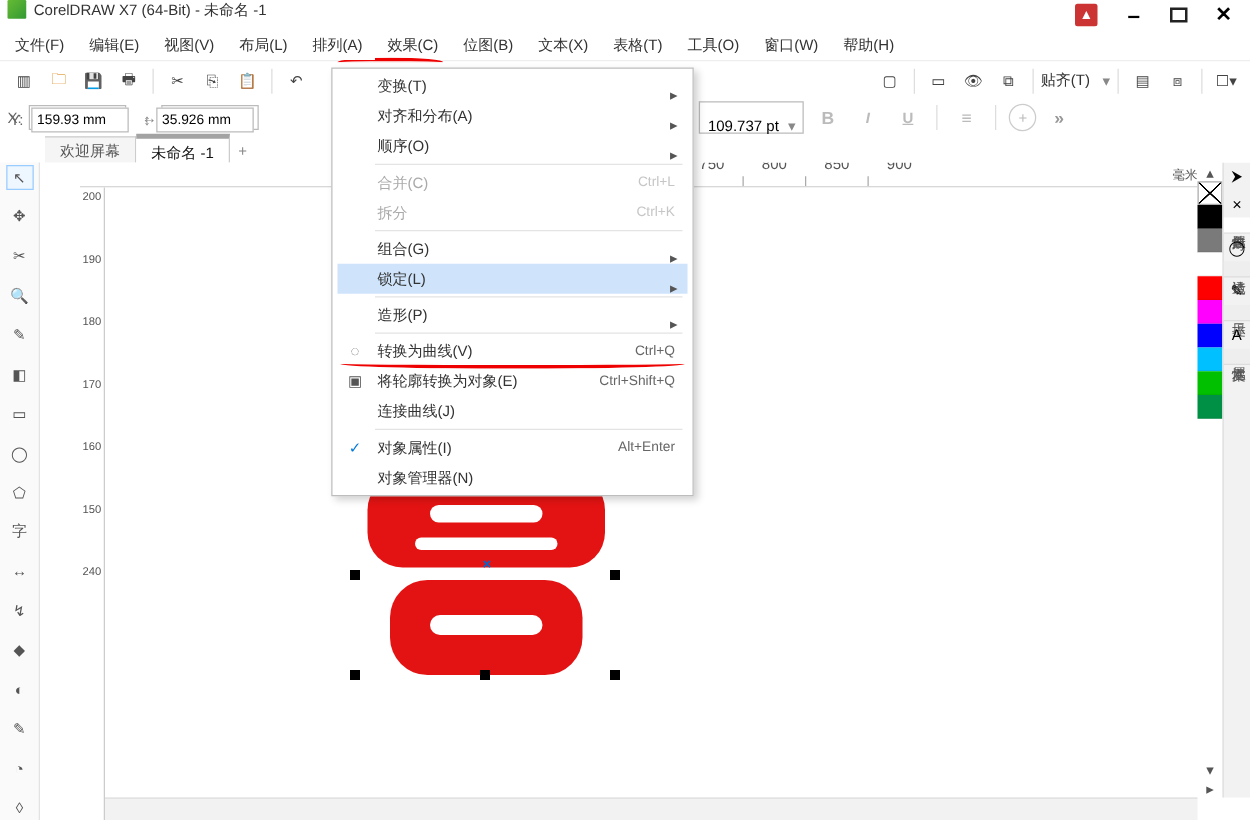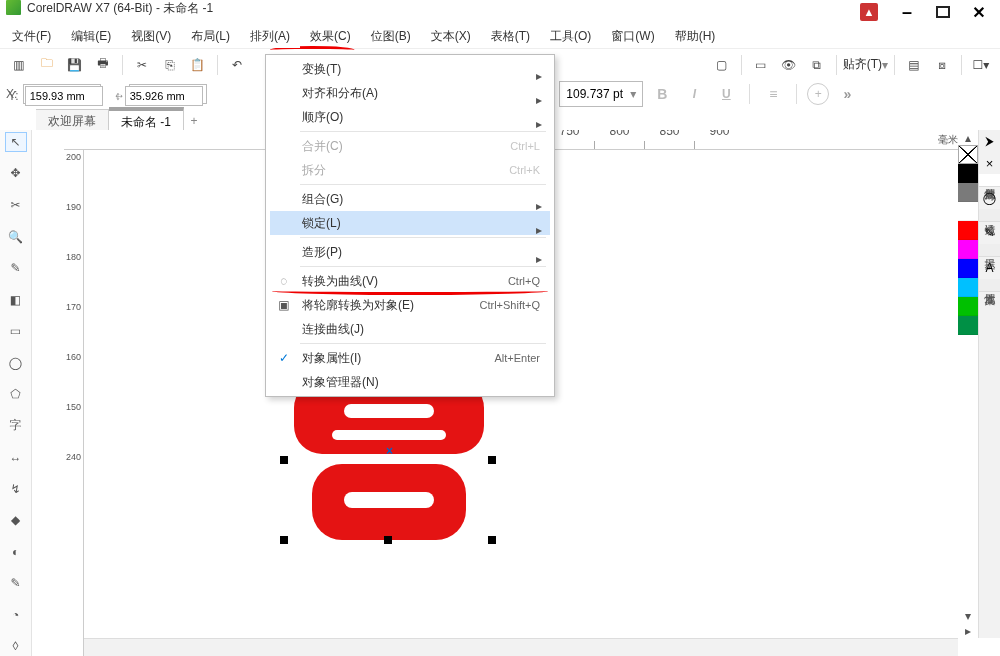--- a/index.html
+++ b/index.html
@@ -26,21 +26,21 @@
 .toolbar { height: 32px; display: flex; align-items: center; padding: 2px 6px; gap: 2px; border-top:1px solid #eee;}
 .tico { width: 26px; height: 24px; display: flex; align-items: center; justify-content: center; color:#444; cursor:pointer; border-radius:2px;}
 .tsep { width: 1px; height: 20px; background: #ddd; margin: 0 4px; }
 
 
 .propbar { height: 28px; display: flex; align-items: center; padding: 0 6px; gap: 6px; }
 .propbar label { color:#666; }
 .propbar .fld { width: 78px; height: 20px; border: 1px solid #bbb; background:#fff; display:flex; align-items:center; padding:0 4px; font-size:11px;}
 .fontdd { width:60px; height:22px; border:1px solid #bbb; display:flex; align-items:center; padding:0 6px; margin-left:280px; background:#fff;}
 .fontdd::after{content:"▾"; margin-left:auto; color:#888;}
-.sizedd { width:84px; height:22px; border:1px solid #bbb; display:flex; align-items:center; padding:12px 6px; background:#fff;}
+.sizedd { width:84px; height:22px; border:1px solid #bbb; display:flex; align-items:flex-start; padding:12px 6px; background:#fff;}
 .sizedd::after{content:"▾"; margin-left:auto; color:#888;}
 .txtbtn{width:26px;height:22px; display:flex; align-items:center; justify-content:center; color:#bbb; font-weight:bold; font-size:14px;}
 .circplus{width:22px;height:22px;border:1px solid #ccc; border-radius:11px; display:flex; align-items:center; justify-content:center; color:#bbb;}
 
 
 .doctabs { height: 22px; display: flex; align-items: center; border-bottom: 1px solid #ccc; padding-left: 36px; }
 .doctabs .tab { padding: 3px 12px; border-top:1px solid #ccc; border-right:1px solid #ccc; background:#f5f5f5; color:#555; cursor:pointer;}
 .doctabs .tab.active { background:#fff; color:#111; border-top:4px solid #a3a3a3;}
 .doctabs .plus { width:20px; text-align:center; color:#888; cursor:pointer;}
 
@@ -90,21 +90,21 @@
 .dd-item.hl{background:#cfe4fb;}
 .dd-item .sc{margin-left:auto; color:#666; font-size:11px;}
 .dd-item.disabled .sc{color:#c6c6c6;}
 .dd-item .sub::after{content:"▸"; position:absolute; right:8px; color:#555;}
 .dd-item .ico{position:absolute; left:6px; width:16px; text-align:center; color:#555;}
 .dd-sep{height:1px; background:#e4e4e4; margin:2px 4px 2px 30px;}
 .dd-redunder{position:absolute; left:2px; bottom:-2px; right:2px; height:4px; border-bottom:3px solid #e00; border-radius:0 0 50% 50%/0 0 100% 100%;}
 
 .ruler-unit{position:absolute; right:0; top:3px; font-size:10px; color:#555;}
 .bottom-scroll{position:absolute; left:52px; right:42px; bottom:0; height:18px; background:#f2f2f2; border-top:1px solid #ddd;}
-.pasteT{display:flex;align-items:center;gap:0;color:#333;}
+.pasteT{display:flex;align-items:center;gap:10px;color:#333;}
 </style>
 </head>
 <body>
 
 <div class="titlebar">
   <div class="logo"></div>
   <div class="title">CorelDRAW X7 (64-Bit) - 未命名 -1</div>
   <div class="winbtns">
     <div class="avatar">▲</div>
     <div class="wbtn min"></div>

